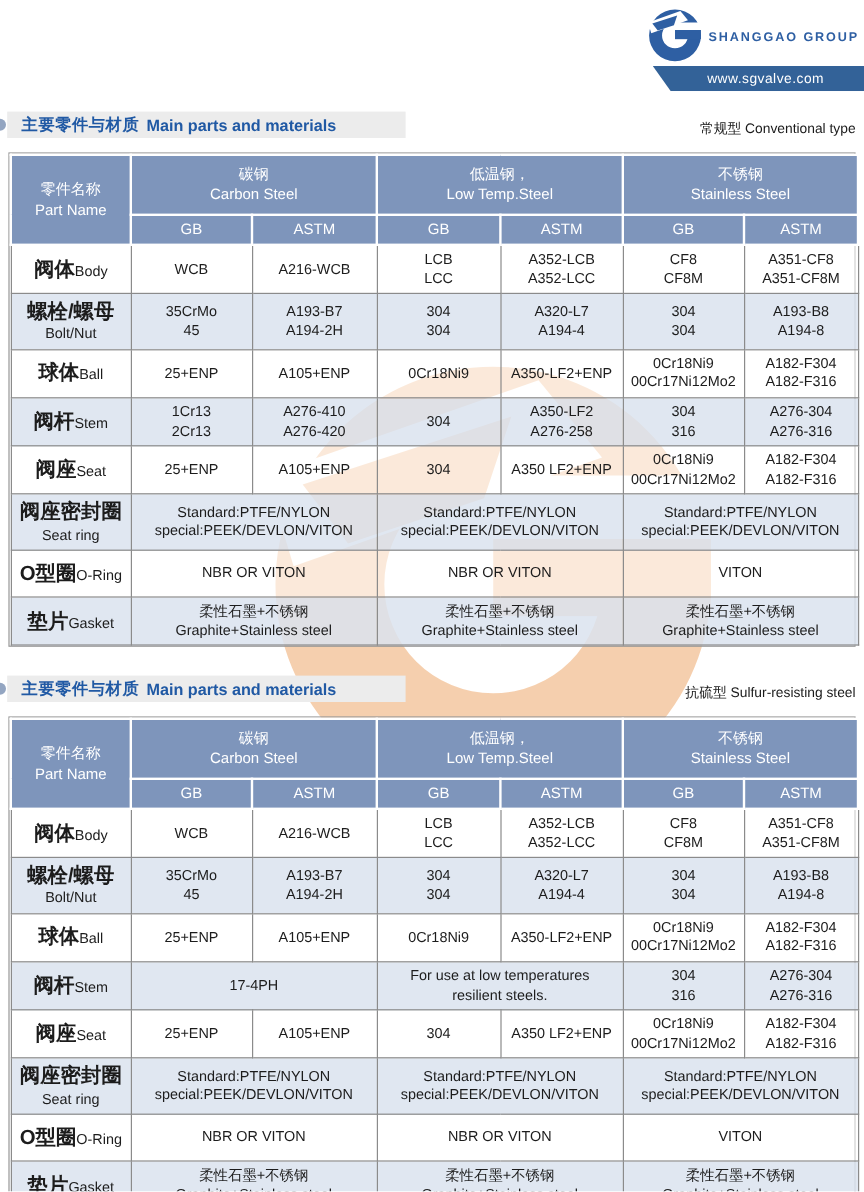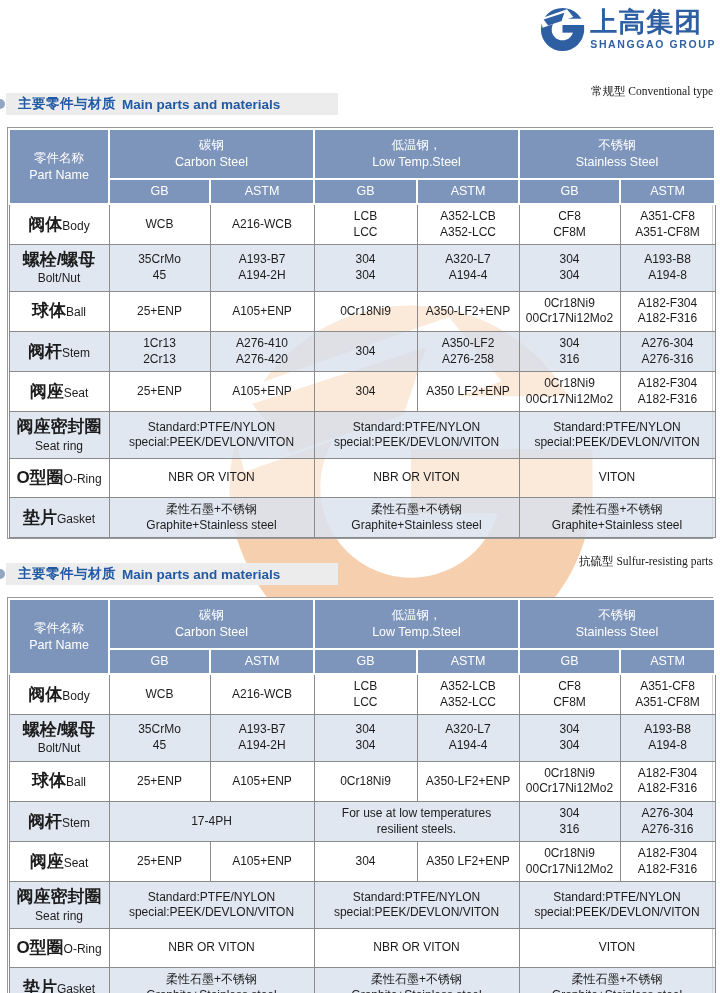--- a/index.html
+++ b/index.html
@@ -25,21 +25,21 @@
   
   .watermark { position:absolute; left:222px; top:298px; width:378px; height:378px; opacity:0.5; z-index:0; }
 
   
   .section { position:absolute; left:0; width:720px; z-index:1; }
   .sec-head { position:relative; height:24px; }
   .sec-bullet { position:absolute; left:-5px; top:6px; width:10px; height:10px; border-radius:50%; background:#93a5c1; }
   .sec-bar { position:absolute; left:6px; top:0; width:332px; height:22px; background:#ececec; display:flex; align-items:center; padding-left:12px; white-space:nowrap; }
   .sec-zh { font-weight:bold; font-size:13.5px; letter-spacing:0.5px; }
   .sec-en { font-weight:bold; font-size:13.5px; margin-left:6px; }
-  .type-label { position:absolute; right:7px; bottom:18px; font-size:11.5px; color:#1a1a1a;font-family:Liberation Serif, serif; }
+  .type-label { position:absolute; right:7px; bottom:2px; font-size:11.5px; color:#1a1a1a; }
 
   
   .tbl-wrap { position:absolute; left:7px; width:706px; border:1px solid #979797; z-index:1; }
   table.material-table { width:100%; border-collapse:collapse; table-layout:fixed; }
   table.material-table thead th { color:#fff; font-weight:normal; border:2px solid #fff; font-size:12.5px; line-height:1.35; text-align:center; vertical-align:middle; }
   table.material-table thead tr.grp th { height:50px; }
   table.material-table thead tr.sub th { height:25px; }
   table.material-table td { border:1px solid #8b8b8b; text-align:center; vertical-align:middle; font-size:12px; color:#1c1c1c; line-height:1.3; padding:4px 2px; height:39px; white-space:pre-line; }
   td.part-cell .part-zh { font-weight:bold; font-size:17px; }
   td.part-cell .part-en { font-size:12px; }
@@ -61,25 +61,27 @@
 
   <div class="logo-row">
     <svg class="logo-ic" viewBox="0 0 100 100" style="color:#2e5fa3;">
       <path fill="currentColor" fill-rule="evenodd" d="M50 2a48 48 0 1 0 0 96a48 48 0 1 0 0-96zM50 26a24 24 0 1 1 0 48a24 24 0 1 1 0-48z"></path>
       <polygon fill="#fff" points="0,26 60,5 74,22 6,46"></polygon>
       <polygon fill="currentColor" points="8,28 54,13 48,31 18,41"></polygon>
       <polygon fill="#fff" points="52,26 100,26 100,40 52,40"></polygon>
       <rect fill="currentColor" x="50" y="40" width="48" height="17"></rect>
     </svg>
     <div>
-      <div class="brand-name-zh" style="color:#2e5fa3;">上高集团</div>
       <div class="brand-name-en" style="color:#2e5fa3;text-align:center;">SHANGGAO GROUP</div>
     </div>
   </div>
 
+  <div class="web-bar" style="background:#336298;">
+    <span>www.sgvalve.com</span>
+  </div>
 
   <div class="section" style="top:93px;">
     <div class="sec-head">
       <span class="sec-bullet"></span>
       <div class="sec-bar">
         <span class="sec-zh" style="color:#2059a4;">主要零件与材质</span>
         <span class="sec-en" style="color:#2059a4;">Main parts and materials</span>
       </div>
       <span class="type-label">常规型 Conventional type</span>
     </div>
@@ -216,21 +218,21 @@
     </table>
   </div>
 
   <div class="section" style="top:563px;">
     <div class="sec-head">
       <span class="sec-bullet"></span>
       <div class="sec-bar">
         <span class="sec-zh" style="color:#2059a4;">主要零件与材质</span>
         <span class="sec-en" style="color:#2059a4;">Main parts and materials</span>
       </div>
-      <span class="type-label">抗硫型 Sulfur-resisting parts</span>
+      <span class="type-label">抗硫型 Sulfur-resisting steel</span>
     </div>
   </div>
   <div class="tbl-wrap" style="top:597px;">
     <table class="material-table">
       <colgroup>
         <col style="width:100px;">
           <col style="width:101px;">
           <col style="width:104px;">
         <col style="width:103px;">
           <col style="width:102px;">

